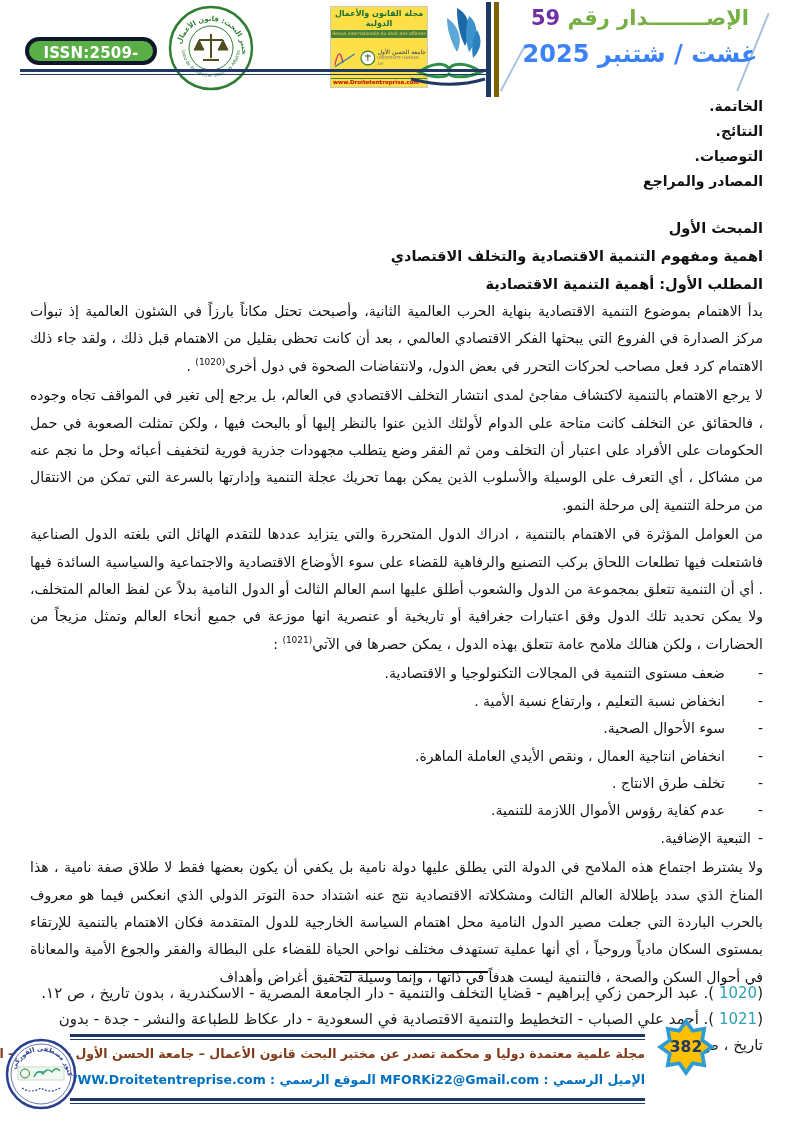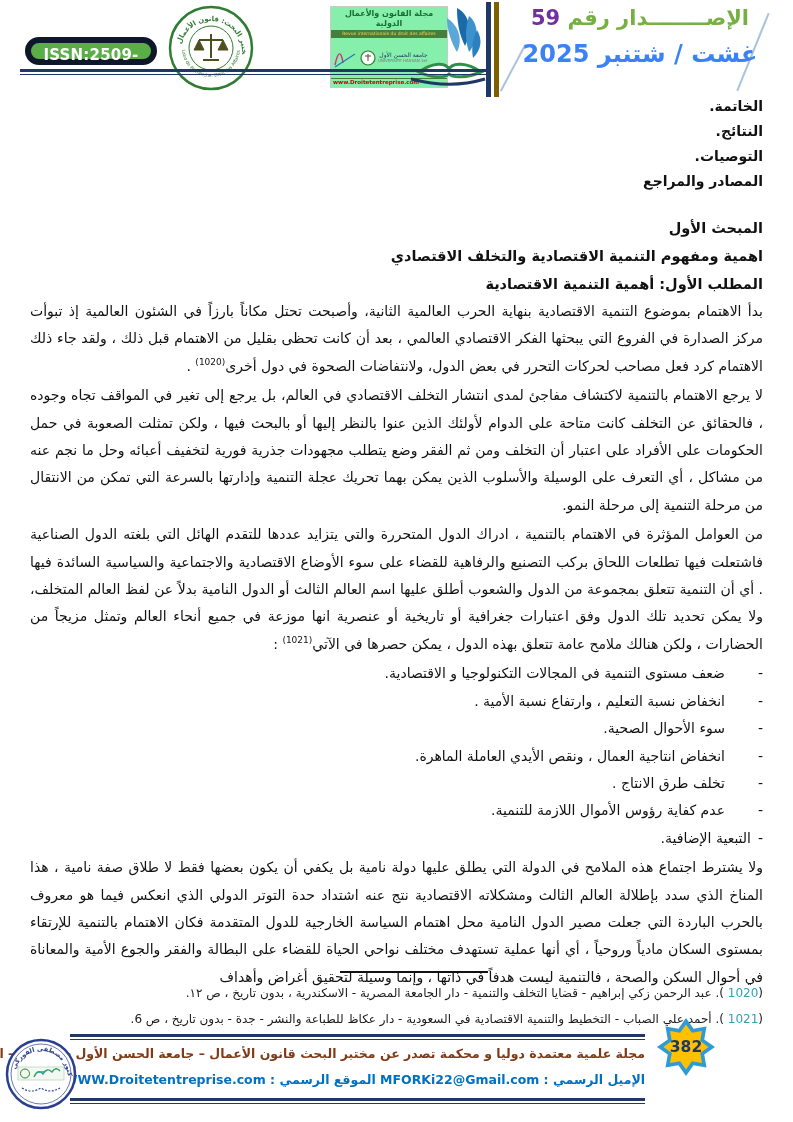--- a/index.html
+++ b/index.html
@@ -4,29 +4,29 @@
 <style>
   html,body{margin:0;padding:0;background:#e8e8e8;}
   *{box-sizing:border-box;}
   .page{
     position:relative;width:793px;height:1122px;margin:0 auto;background:#ffffff;
     font-family:"DejaVu Sans",sans-serif;overflow:hidden;
   }
   
   .issn-pill{
     position:absolute;left:25px;top:37px;width:132px;height:28px;
-    background:#5AAE46;border:6px solid #0f172a;border-radius:15px;
+    background:#5AAE46;border:4px solid #0f172a;border-radius:15px;
     color:#fff;font-weight:bold;font-size:15px;line-height:24px;text-align:center;
     letter-spacing:.2px;
   }
   .hdr-rule-a{position:absolute;left:20px;top:69px;width:466px;height:3px;background:#1F3864;}
   .hdr-rule-b{position:absolute;left:20px;top:74px;width:466px;height:1px;background:#1F3864;}
   .stamp-big{position:absolute;left:168px;top:4px;}
   .journal-box{
-    position:absolute;left:330px;top:6px;width:118px;height:82px;background:#86efac;
+    position:absolute;left:330px;top:6px;width:98px;height:82px;background:#fde047;
     border:1px solid #c9c9c9;display:flex;flex-direction:column;overflow:hidden;
   }
   .jb-title{color:#1A6E33;font-weight:bold;font-size:8px;text-align:center;padding:2px 1px 1px;line-height:10px;}
   .jb-band{background:#44803C;color:#FFD24A;font-size:4.5px;text-align:center;line-height:8px;height:8px;}
   .jb-mid{display:flex;align-items:center;gap:2px;padding:2px 1px;flex:1;}
   .jb-univ{display:flex;flex-direction:column;line-height:6px;}
   .jb-univ-ar{color:#1F3864;font-size:6px;}
   .jb-univ-fr{color:#777;font-size:4px;}
   .jb-site{color:#C00000;font-weight:bold;font-size:5.5px;padding:0 2px 2px;border-top:1px solid #44803C;}
   .wing-book{position:absolute;left:409px;top:0px;}
@@ -55,21 +55,21 @@
   .para sup{font-size:9px;line-height:0;}
   .bullets{margin:2px 0 2px 0;}
   .bullet{display:flex;font-size:14px;line-height:27.4px;}
   .bullet .dash{width:16px;flex:0 0 auto;}
   .bullet .gap{width:22px;flex:0 0 auto;}
   .bullet.tight .dash{width:6px;}
   .bullet.tight .gap{width:6px;}
   
   .fn-sep{position:absolute;left:340px;top:971px;width:148px;height:2px;background:#111;}
   .footnotes{position:absolute;top:980px;right:30px;left:30px;direction:rtl;}
-  .fn-line{font-size:12px;line-height:26px;color:#1a1a1a;text-align:right;}
+  .fn-line{font-size:15px;line-height:26px;color:#1a1a1a;text-align:right;}
   .fn-num{color:#2FA3B4;}
   
   .ft-rule-top-a{position:absolute;left:70px;top:1034px;width:575px;height:3px;background:#1F3864;}
   .ft-rule-top-b{position:absolute;left:70px;top:1039px;width:575px;height:1px;background:#1F3864;}
   .ft-rule-bot-a{position:absolute;left:70px;top:1098px;width:575px;height:3px;background:#1F3864;}
   .ft-rule-bot-b{position:absolute;left:70px;top:1103px;width:575px;height:1px;background:#1F3864;}
   .ft-line1{
     position:absolute;left:70px;top:1046px;width:575px;text-align:center;direction:rtl;
     color:#803A18;font-weight:bold;font-size:12.5px;white-space:nowrap;
   }

